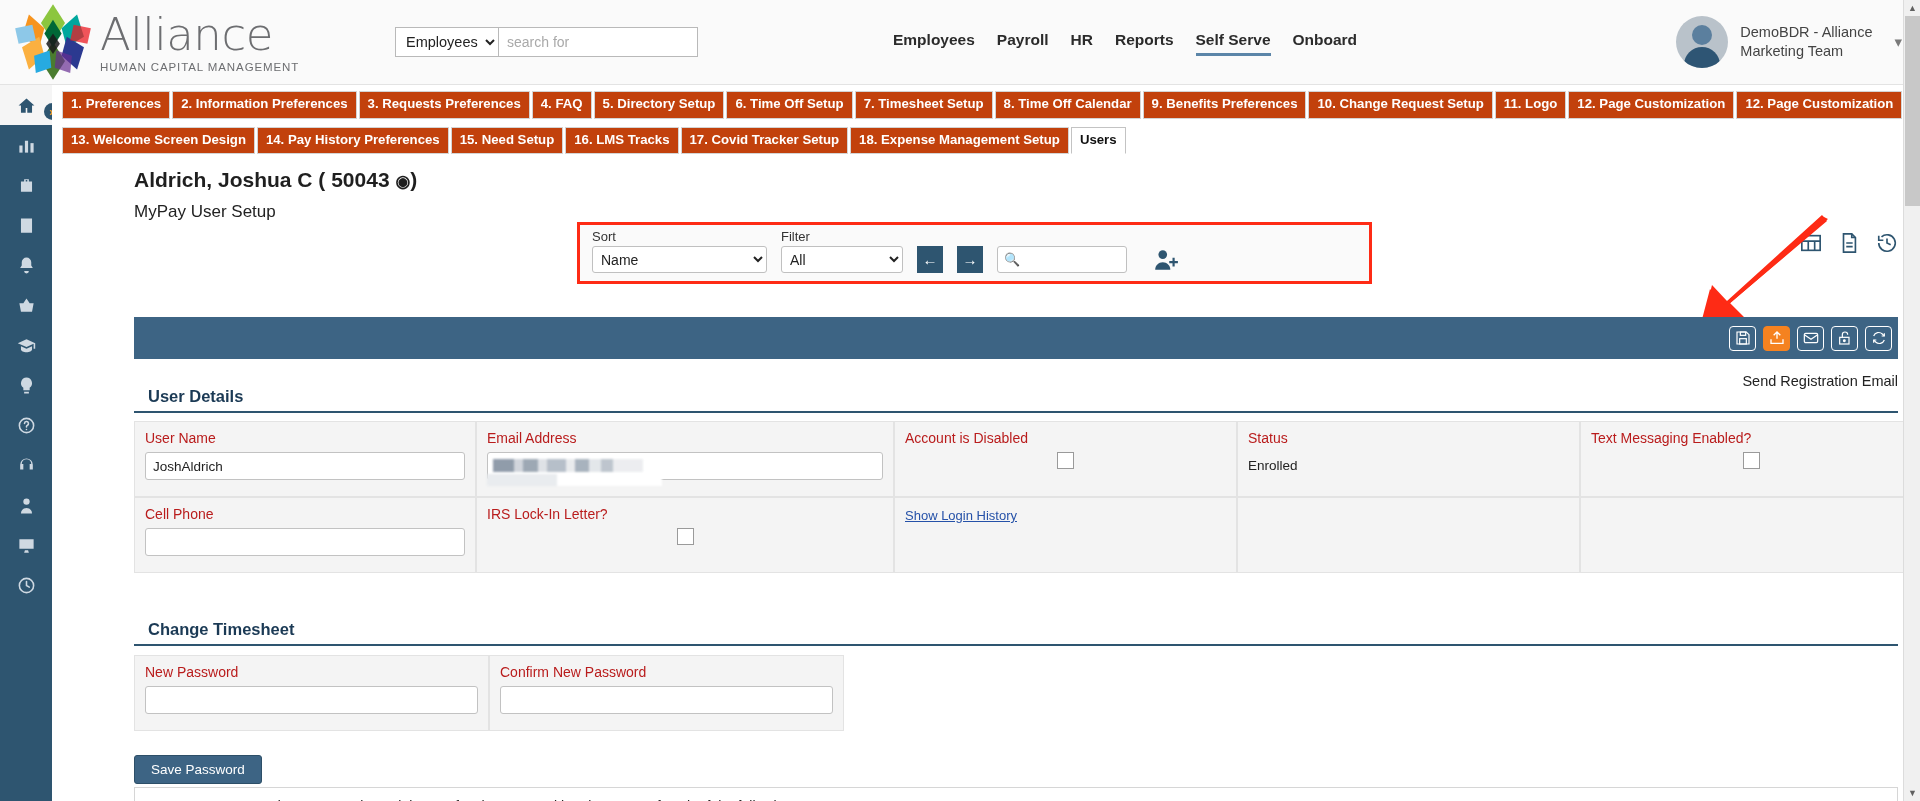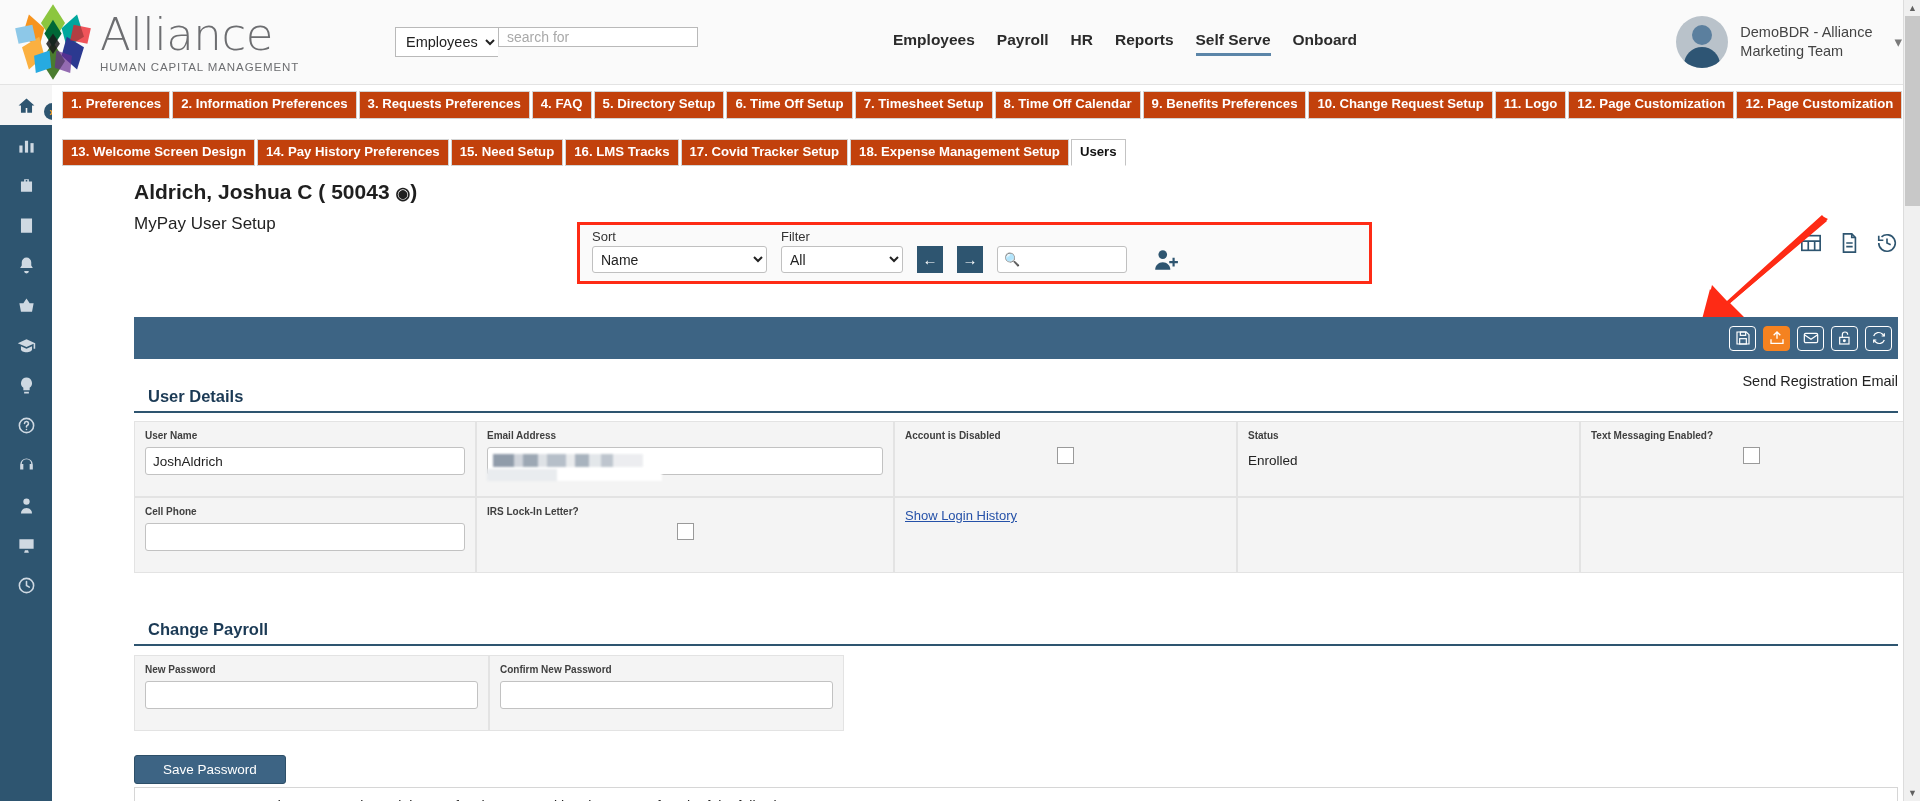--- a/index.html
+++ b/index.html
@@ -23,21 +23,21 @@
   .logo-sub { font-size: 11.5px; color: #6d6e71; letter-spacing: 0.9px; margin-top: 4px;
               font-family: "Liberation Sans", sans-serif; }
 
   .search-group { display: flex; margin-left: 65px; height: 30px; }
   .search-select {
     height: 30px; border: 1px solid #b9b9b9; border-right: none; background: #fff;
     font-size: 14.5px; color: #222; padding: 0 4px 0 6px; border-radius: 0;
     font-family: "Liberation Sans", sans-serif;
   }
   .search-input {
-    height: 20px; width: 200px; border: 1px solid #b9b9b9; background: #fff;
+    height: 30px; width: 200px; border: 1px solid #b9b9b9; background: #fff;
     font-size: 14px; padding: 0 8px; color: #333;
     font-family: "Liberation Sans", sans-serif;
   }
   .search-input::placeholder { color: #a9a9a9; }
 
   .mainnav { display: flex; align-items: center; gap: 22px; margin-left: 195px; }
   .mainnav a {
     font-size: 15.5px; color: #2b2b2b; text-decoration: none; font-weight: bold;
     padding-bottom: 5px; position: relative; white-space: nowrap;
   }
@@ -124,38 +124,38 @@
   .bicon svg { width: 16px; height: 16px; }
 
   .sendreg { position: absolute; right: 22px; top: 288px; font-size: 14.5px; color: #222; }
 
   .sect-title { position: absolute; left: 96px; font-size: 16.5px; font-weight: bold; color: #1b3a55; }
   .sect-rule { position: absolute; left: 82px; right: 22px; height: 2px; background: #2e5570; }
 
   .grid { position: absolute; left: 82px; right: 22px; display: grid; }
   .cell { background: #f4f4f4; border: 1px solid #e3e3e3; padding: 8px 10px 10px; min-height: 76px; }
   .cell.blank { background: #f4f4f4; }
-  .cell label { display: block; font-size: 10px; font-weight: bold; color: #404040; margin-bottom: 6px; }
+  .cell label { display: block; font-size: 14px; font-weight: normal; color: #b91c1c; margin-bottom: 6px; }
   .cell input[type=text] {
     width: 100%; height: 28px; border: 1px solid #c2c2c2; border-radius: 3px; background: #fff;
     padding: 0 7px; font-size: 13.5px; font-family: "Liberation Sans", sans-serif; color: #222;
   }
   .cell .cbx { width: 17px; height: 17px; border: 1px solid #9a9a9a; background: #fff; margin: 4px auto 0; display:block; }
   .cell .statval { font-size: 13.5px; color: #222; margin-top: 12px; }
   .cell a { font-size: 13px; color: #2551a8; text-decoration: underline; }
   .blurred { position: relative; background: #fff; }
   .blurbar { position:absolute; left:6px; top:7px; height: 13px; width: 150px;
              background: linear-gradient(90deg,#7d8b9c 0 14%, #c9ced6 14% 20%, #8d9aa8 20% 30%,
              #d9dde2 30% 36%, #aab4c0 36% 49%, #e6e8eb 49% 55%, #9aa6b3 55% 64%,
              #dfe3e7 64% 72%, #b3bcc6 72% 80%, #e9ebee 80% 100%); filter: blur(1.1px); opacity:.85; }
   .blurbar2 { position:absolute; left:0px; top:22px; height: 12px; width: 175px;
               background: linear-gradient(90deg,#e9ecef 0 40%, #ffffff 40% 100%); filter: blur(1.3px); }
 
   .savebtn { position: absolute; left: 82px; background: #3d6484; color: #fff; border: 1px solid #2d4f68;
-             border-radius: 3px; font-size: 13.5px; padding: 6px 28px; font-family: "Liberation Sans", sans-serif; }
+             border-radius: 3px; font-size: 13.5px; padding: 6px 16px; font-family: "Liberation Sans", sans-serif; }
 
   .notebox { position: absolute; left: 82px; right: 22px; border: 1px solid #d6d6d6; background: #fff;
              padding: 10px 14px 12px; }
   .notebox .nhead { font-size: 14px; color: #222; padding-left: 40px; }
 
   
   .vscroll { position: absolute; right: 0; top: 0; width: 17px; height: 801px; background: #f0f0f0;
              border-left: 1px solid #dcdcdc; }
   .vscroll .thumb { position: absolute; top: 0; left: 1px; width: 15px; height: 190px; background: #c8c8c8; }
   .vscroll .up, .vscroll .dn { position: absolute; left: 1px; width: 15px; height: 16px;
@@ -307,21 +307,21 @@
         <div class="tab">6. Time Off Setup</div>
         <div class="tab">7. Timesheet Setup</div>
         <div class="tab">8. Time Off Calendar</div>
         <div class="tab">9. Benefits Preferences</div>
         <div class="tab">10. Change Request Setup</div>
         <div class="tab">11. Logo</div>
         <div class="tab">12. Page Customization</div>
         <div class="tab">12. Page Customization</div>
       </div>
 
-      <div class="tabrow" style="margin-top:20px;">
+      <div class="tabrow" style="margin-top:8px;">
         <div class="tab">13. Welcome Screen Design</div>
         <div class="tab">14. Pay History Preferences</div>
         <div class="tab">15. Need Setup</div>
         <div class="tab">16. LMS Tracks</div>
         <div class="tab">17. Covid Tracker Setup</div>
         <div class="tab">18. Expense Management Setup</div>
         <div class="tab sel">Users</div>
       </div>
 
       <div class="emp-title">
@@ -466,21 +466,21 @@
         </div>
 
         <div class="cell">
           <a href="#">Show Login History</a>
         </div>
 
         <div class="cell blank"></div>
         <div class="cell blank"></div>
       </div>
 
-      <div class="sect-title" style="top:535px;">Change Payroll</div>
+      <div class="sect-title" style="top:535px;">Change Timesheet</div>
       <div class="sect-rule" style="top:559px;"></div>
 
       <div class="grid" style="top:570px; left:82px; right:auto; width:710px; grid-template-columns: 355px 355px; border-radius: 6px;">
         <div class="cell">
           <label>New Password</label>
           <input type="text" value="" style="">
         </div>
         <div class="cell">
           <label>Confirm New Password</label>
           <input type="text" value="" style="">

